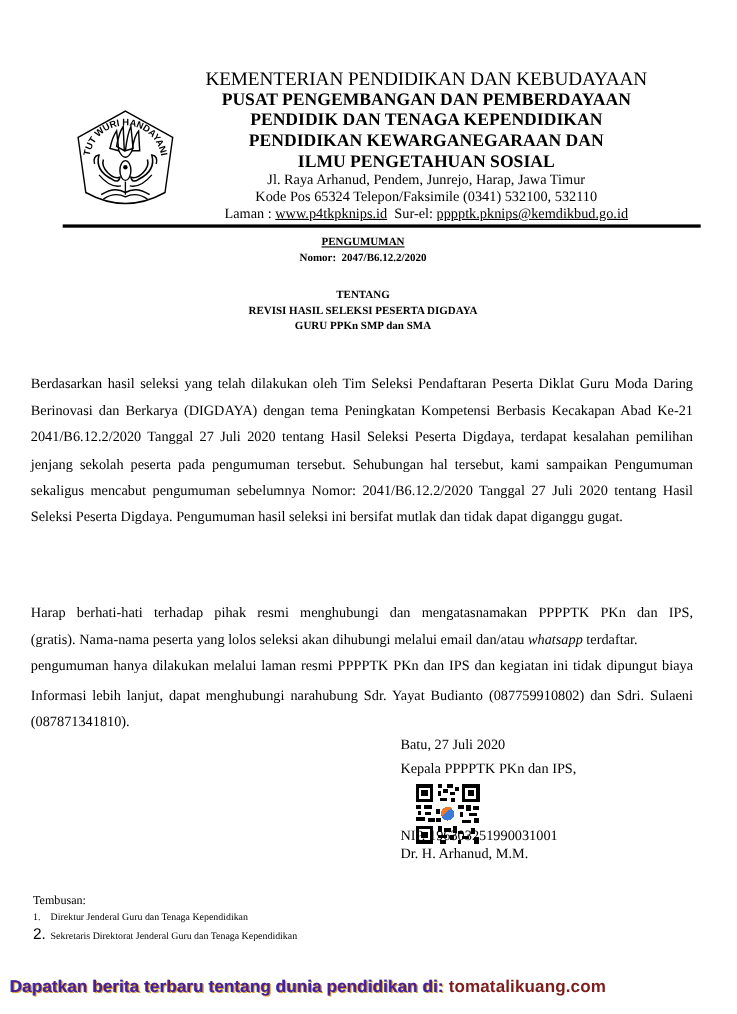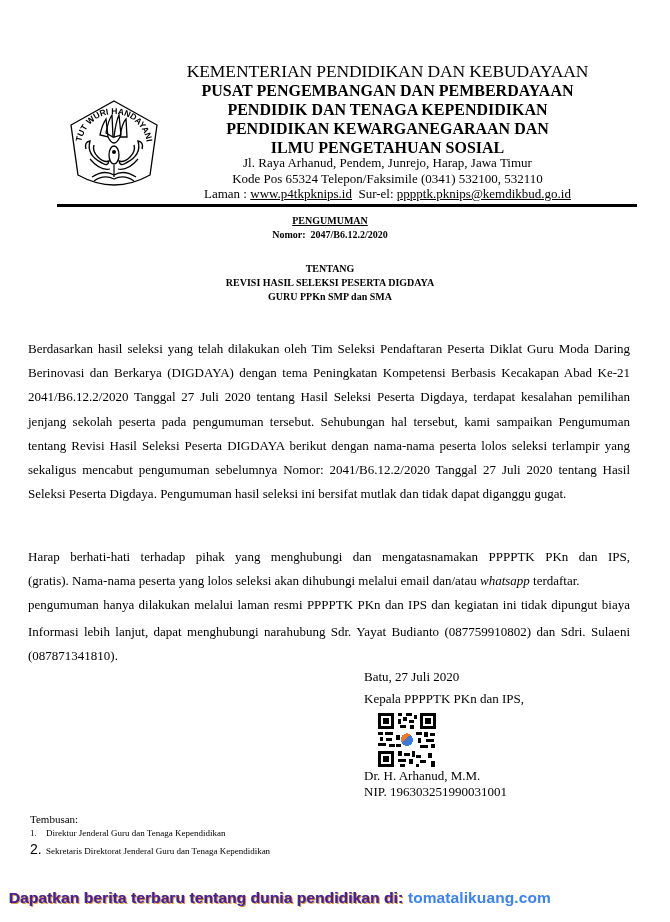--- a/index.html
+++ b/index.html
@@ -66,21 +66,21 @@
     .p2 { top: 545px; }
     .p3 { top: 620px; }
 
     
     .sig {
       position: absolute; left: 364px; font-size: 13px; white-space: nowrap;
     }
     .s1 { top: 669px; }
     .s2 { top: 691px; }
     .s3 { top: 768px; line-height: 15px; }
-    .s4 { top: 784px; line-height: 15px; }
+    .s4 { top: 752px; line-height: 15px; }
     .qr {
       position: absolute; left: 376px; top: 711px; width: 62px; height: 58px;
     }
 
     
     .cc-label {
       position: absolute; left: 30px; top: 813px; font-size: 11px;
     }
     .cc-item {
       position: absolute; left: 30px; font-size: 9px; white-space: nowrap;
@@ -93,21 +93,21 @@
     
     .footer {
       position: absolute; left: 9px; top: 889px; font-family: "Liberation Sans", "DejaVu Sans", sans-serif;
       font-weight: bold; font-size: 15.5px; white-space: nowrap;
       letter-spacing: 0.1px;
     }
     .footer .lead {
       color: #4c1d95;
       text-shadow: 1px 1px 0 #d9a23a, -0.5px 0 0 #6b7fd0;
     }
-    .footer .site { color: #3b82f6; }
+    .footer .site { color: #7f1d1d; }
   </style>
 </head>
 <body>
 
 <div class="logo">
   <svg width="100" height="100" viewBox="0 0 100 100">
 
     <path d="M50 4 L93 28 L86 78 Q50 98 14 78 L7 28 Z" fill="none" stroke="#000" stroke-width="1.3"></path>
 
     <defs>
@@ -154,27 +154,26 @@
 <div class="title-block t2" style="white-space:pre">Nomor:  2047/B6.12.2/2020</div>
 <div class="title-block t3">TENTANG</div>
 <div class="title-block t4">REVISI HASIL SELEKSI PESERTA DIGDAYA</div>
 <div class="title-block t5">GURU PPKn SMP dan SMA</div>
 
 <div class="para p1">
   <span class="line">Berdasarkan hasil seleksi yang telah dilakukan oleh Tim Seleksi Pendaftaran Peserta Diklat Guru Moda Daring</span>
   <span class="line">Berinovasi dan Berkarya (DIGDAYA) dengan tema Peningkatan Kompetensi Berbasis Kecakapan Abad Ke-21</span>
   <span class="line">2041/B6.12.2/2020 Tanggal 27 Juli 2020 tentang Hasil Seleksi Peserta Digdaya, terdapat kesalahan pemilihan</span>
   <span class="line">jenjang sekolah peserta pada pengumuman tersebut. Sehubungan hal tersebut, kami sampaikan Pengumuman</span>
-  <span class="line">tentang Revisi Hasil Seleksi Peserta DIGDAYA berikut dengan nama-nama peserta lolos seleksi terlampir yang</span>
   <span class="line">sekaligus mencabut pengumuman sebelumnya Nomor: 2041/B6.12.2/2020 Tanggal 27 Juli 2020 tentang Hasil</span>
   <span class="line last">Seleksi Peserta Digdaya. Pengumuman hasil seleksi ini bersifat mutlak dan tidak dapat diganggu gugat.</span>
 </div>
 
 <div class="para p2">
-  <span class="line">Harap berhati-hati terhadap pihak yang menghubungi dan mengatasnamakan PPPPTK PKn dan IPS,</span>
+  <span class="line">Harap berhati-hati terhadap pihak resmi menghubungi dan mengatasnamakan PPPPTK PKn dan IPS,</span>
   <span class="line last"><span style="white-space:pre">(gratis). Nama-nama peserta yang lolos seleksi akan dihubungi melalui email dan/atau </span><em>whatsapp</em><span style="white-space:pre"> terdaftar.</span></span>
   <span class="line">pengumuman hanya dilakukan melalui laman resmi PPPPTK PKn dan IPS dan kegiatan ini tidak dipungut biaya</span>
 </div>
 
 <div class="para p3">
   <span class="line">Informasi lebih lanjut, dapat menghubungi narahubung Sdr. Yayat Budianto (087759910802) dan Sdri. Sulaeni</span>
   <span class="line last">(087871341810).</span>
 </div>
 
 <div class="sig s1">Batu, 27 Juli 2020</div>

